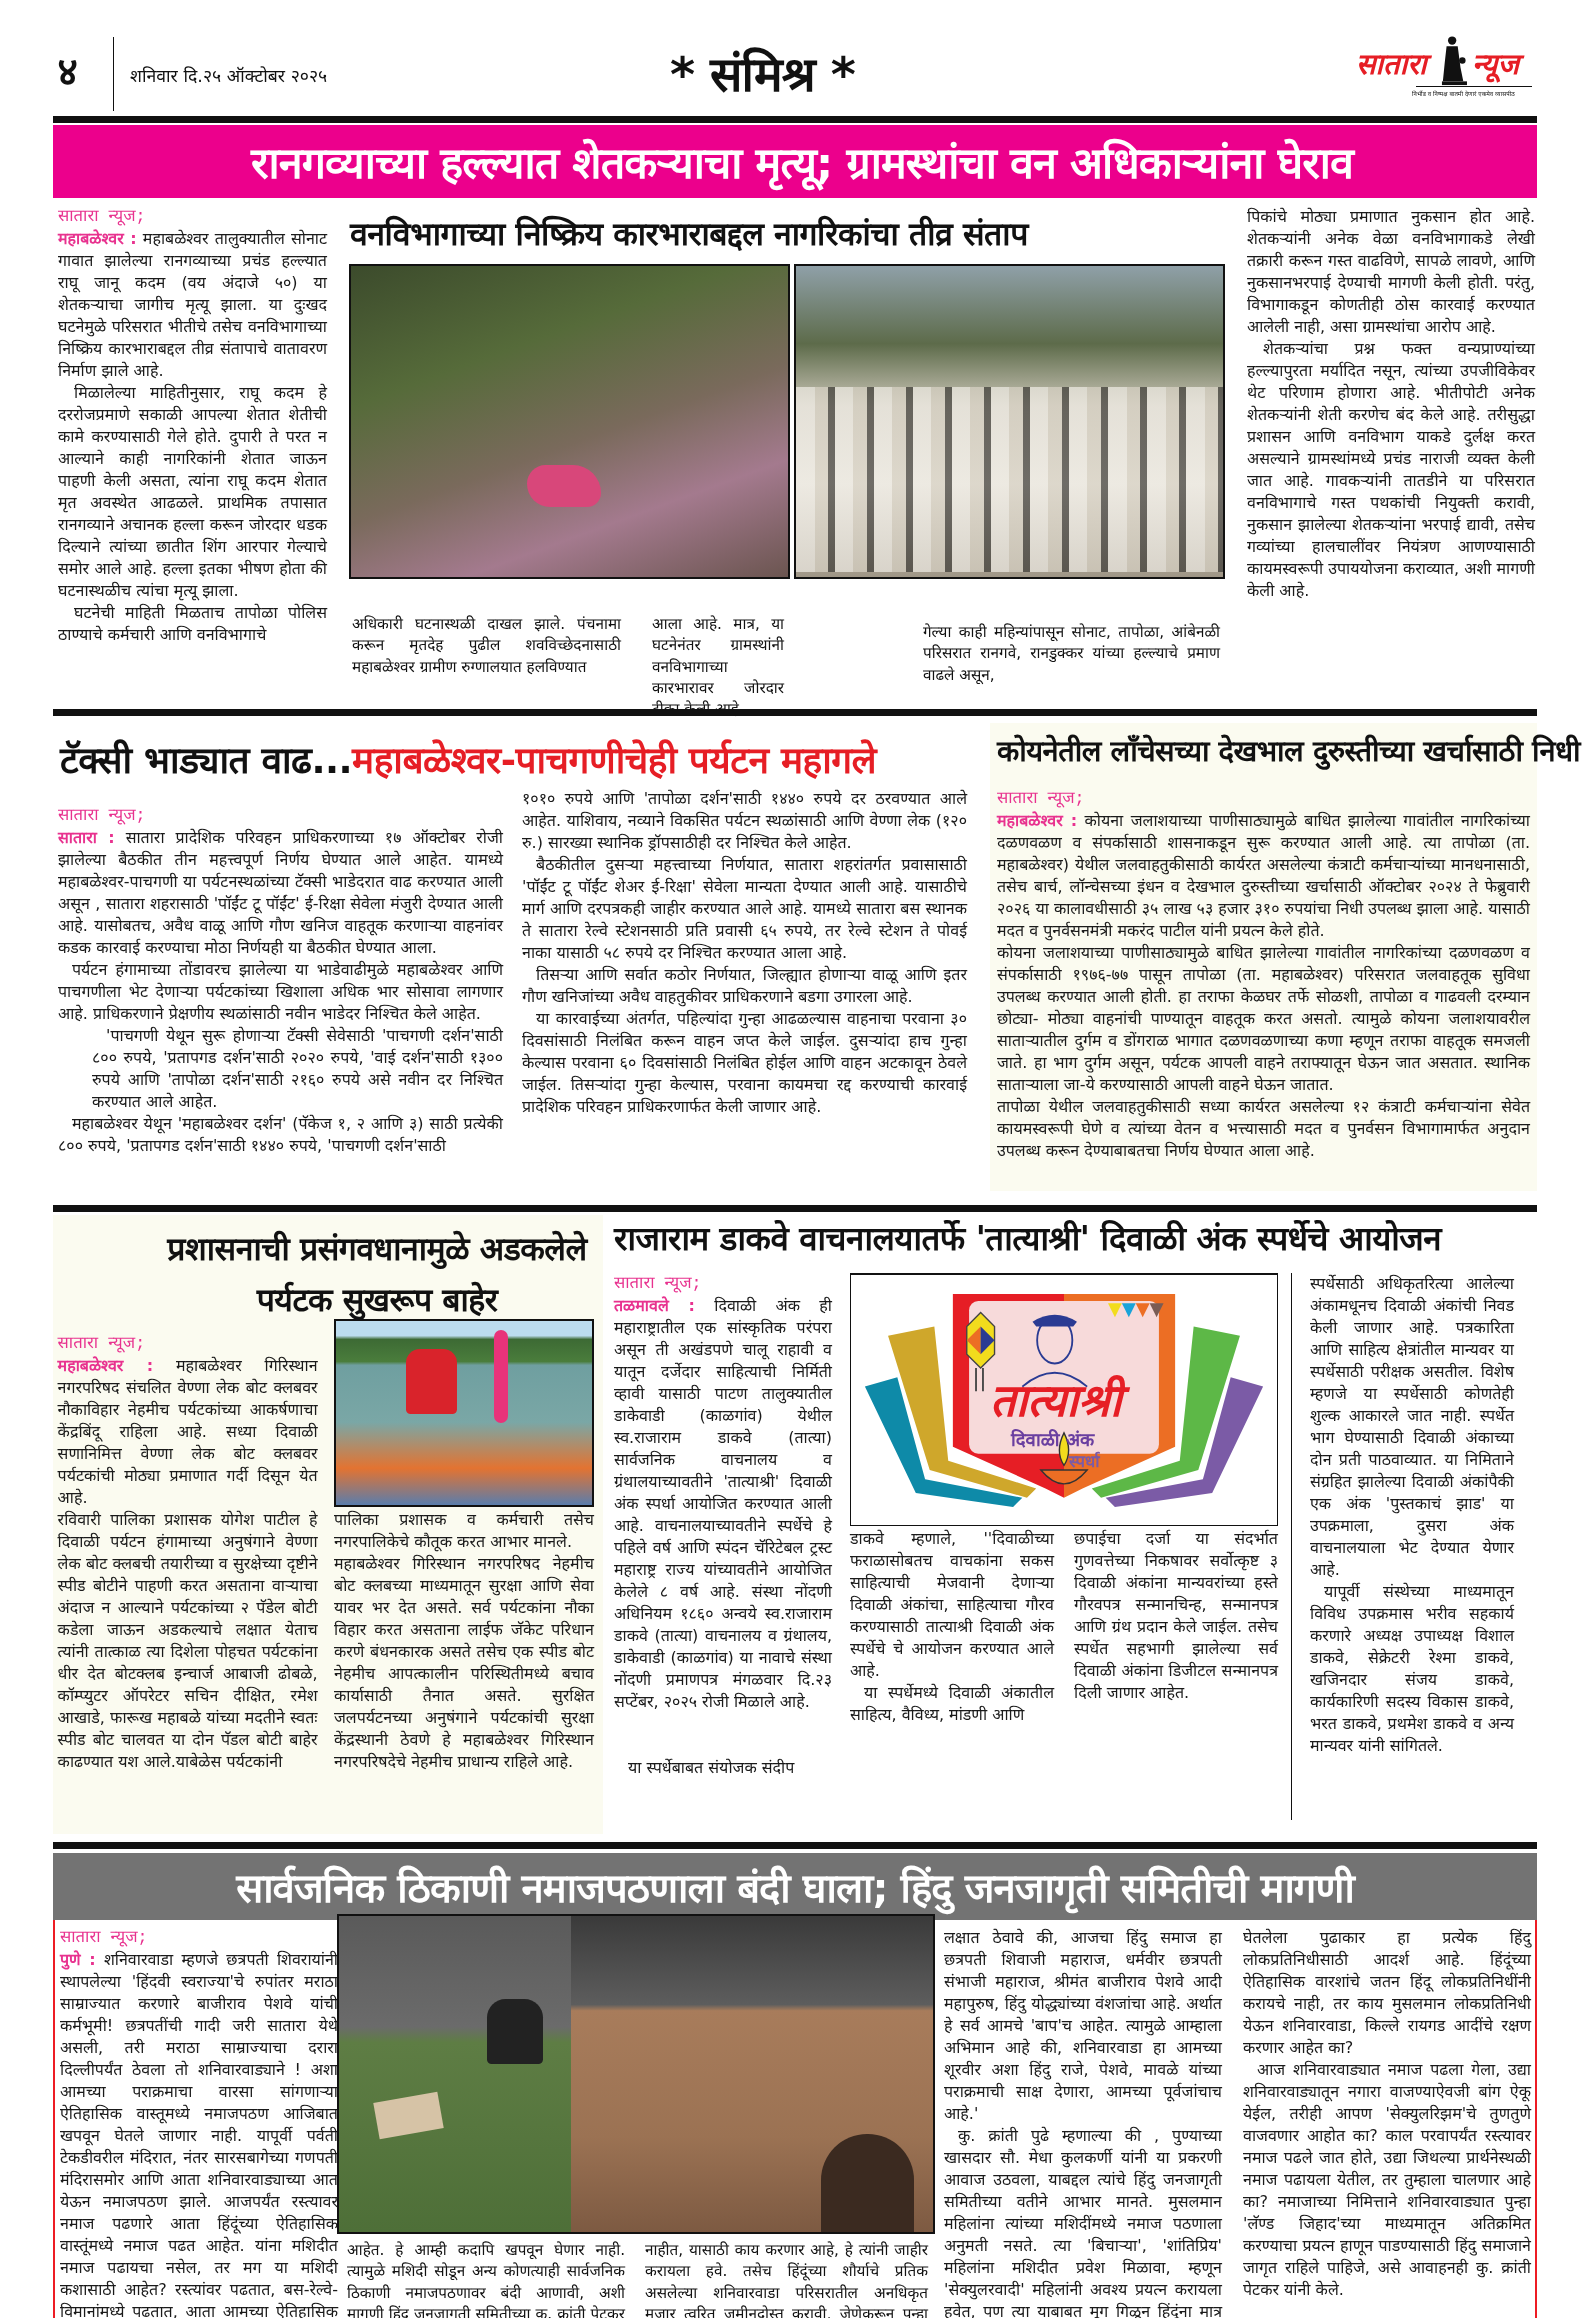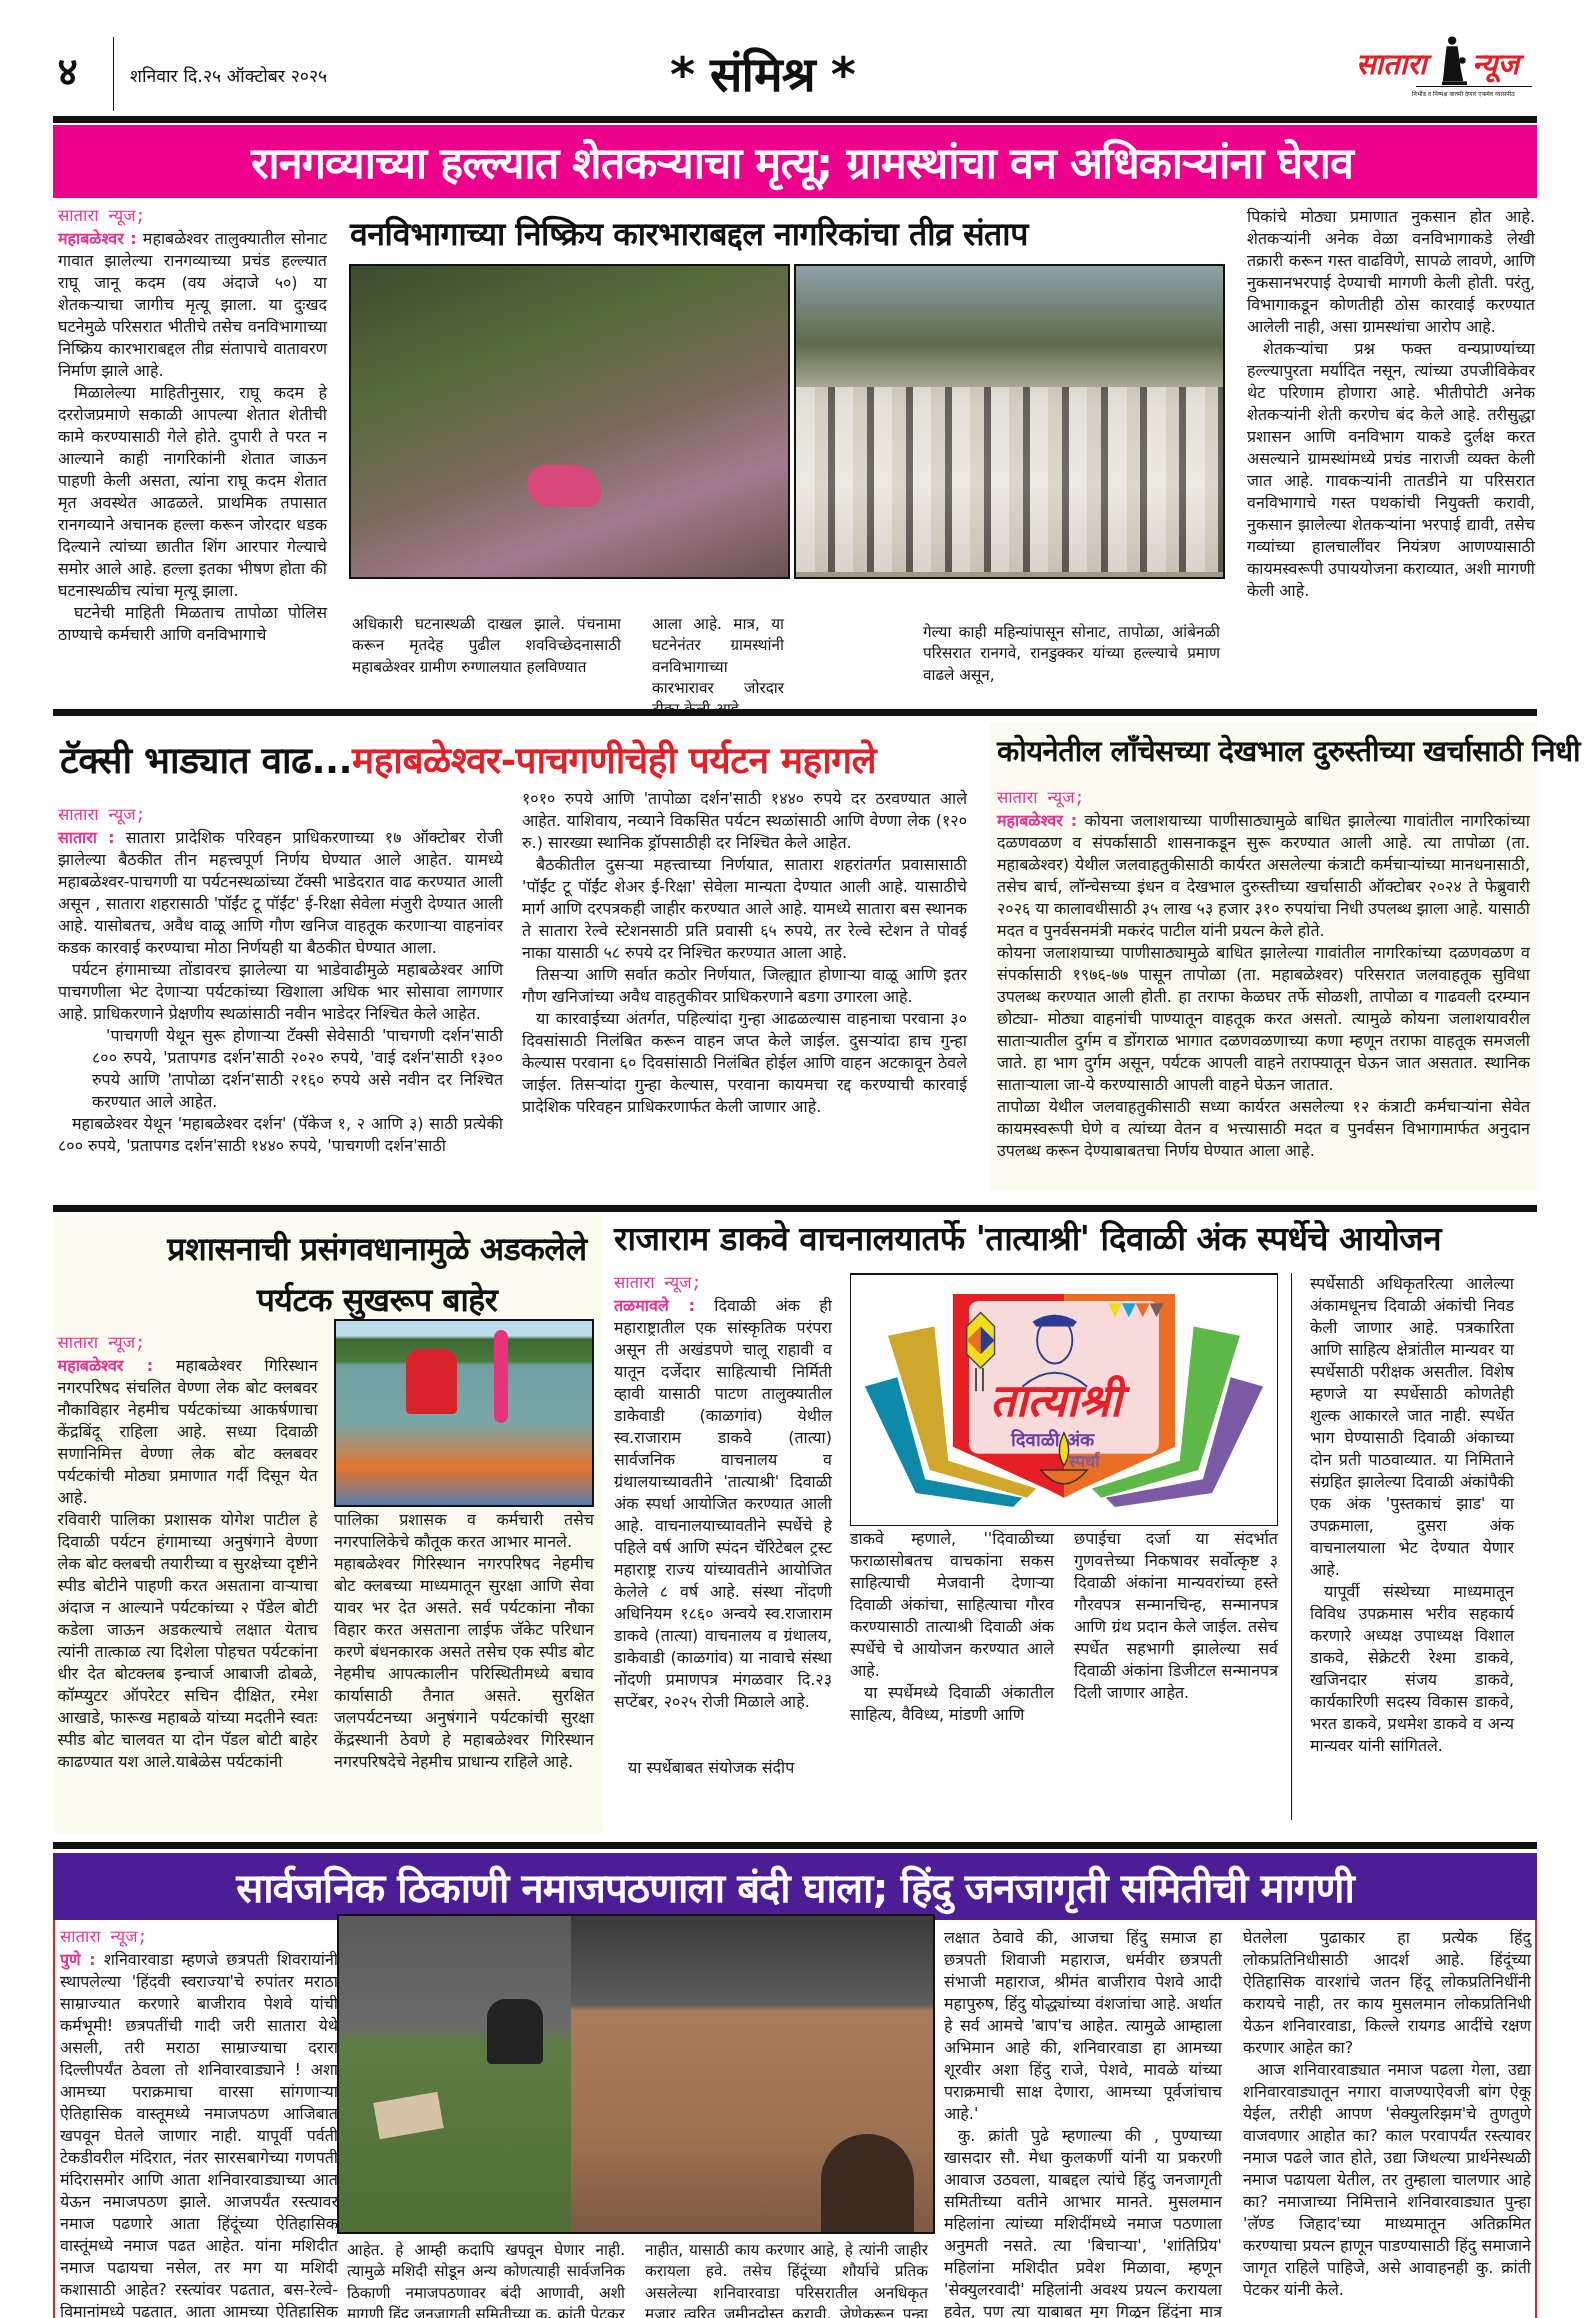--- a/index.html
+++ b/index.html
@@ -176,21 +176,21 @@
 </div>
 <div class="abs thinrule" style="left:1291px;top:1273px;height:547px;"></div>
 <div class="abs col" style="left:1310px;top:1273px;width:204px;">
   <p class="body-text">स्पर्धेसाठी अधिकृतरित्या आलेल्या अंकामधूनच दिवाळी अंकांची निवड केली जाणार आहे. पत्रकारिता आणि साहित्य क्षेत्रांतील मान्यवर या स्पर्धेसाठी परीक्षक असतील. विशेष म्हणजे या स्पर्धेसाठी कोणतेही शुल्क आकारले जात नाही. स्पर्धेत भाग घेण्यासाठी दिवाळी अंकाच्या दोन प्रती पाठवाव्यात. या निमिताने संग्रहित झालेल्या दिवाळी अंकांपैकी एक अंक 'पुस्तकाचं झाड' या उपक्रमाला, दुसरा अंक वाचनालयाला भेट देण्यात येणार आहे.</p>
   <p class="body-text" style="text-indent:14px;">यापूर्वी संस्थेच्या माध्यमातून विविध उपक्रमास भरीव सहकार्य करणारे अध्यक्ष उपाध्यक्ष विशाल डाकवे, सेक्रेटरी रेश्मा डाकवे, खजिनदार संजय डाकवे, कार्यकारिणी सदस्य विकास डाकवे, भरत डाकवे, प्रथमेश डाकवे व अन्य मान्यवर यांनी सांगितले.</p>
 </div>
 
 <div class="abs rule" style="left:53px;top:1842px;width:1484px;"></div>
 
 <div class="abs" style="left:53px;top:1853px;width:1484px;height:575px;border:2.3px solid #ed1c24;border-top:none;"></div>
-<div class="abs" style="left:53px;top:1853px;width:1484px;height:67px;background:#4c1d95;display:flex;align-items:center;justify-content:center;">
+<div class="abs" style="left:53px;top:1853px;width:1484px;height:67px;background:#737373;display:flex;align-items:center;justify-content:center;">
   <span style="color:#fff;font-size:40px;font-weight:bold;white-space:nowrap;letter-spacing:-0.9px;">सार्वजनिक ठिकाणी नमाजपठणाला बंदी घाला; हिंदु जनजागृती समितीची मागणी</span>
 </div>
 
 <div class="abs col" style="left:60px;top:1927px;width:278px;">
   <span class="agency">सातारा न्यूज;</span>
   <p class="body-text"><span class="dateline">पुणे :</span> <span>शनिवारवाडा म्हणजे छत्रपती शिवरायांनी स्थापलेल्या 'हिंदवी स्वराज्या'चे रुपांतर मराठा साम्राज्यात करणारे बाजीराव पेशवे यांची कर्मभूमी! छत्रपतींची गादी जरी सातारा येथे असली, तरी मराठा साम्राज्याचा दरारा दिल्लीपर्यंत ठेवला तो शनिवारवाड्याने ! अशा आमच्या पराक्रमाचा वारसा सांगणाऱ्या ऐतिहासिक वास्तूमध्ये नमाजपठण आजिबात खपवून घेतले जाणार नाही. यापूर्वी पर्वती टेकडीवरील मंदिरात, नंतर सारसबागेच्या गणपती मंदिरासमोर आणि आता शनिवारवाड्याच्या आत येऊन नमाजपठण झाले. आजपर्यंत रस्त्यावर नमाज पढणारे आता हिंदूंच्या ऐतिहासिक वास्तूंमध्ये नमाज पढत आहेत. यांना मशिदीत नमाज पढायचा नसेल, तर मग या मशिदी कशासाठी आहेत? रस्त्यांवर पढतात, बस-रेल्वे-विमानांमध्ये पढतात, आता आमच्या ऐतिहासिक वास्तू आणि मंदिरांत आले</span></p>
 </div>
 
 <div class="abs photo" style="left:337px;top:1914px;width:598px;height:320px;background:#555;">
   <div class="abs" style="left:0;top:0;width:232px;height:100%;background:linear-gradient(180deg,#5a5a5a 0%,#6b6b6b 35%,#5e7d44 40%,#4e6f38 100%);">

